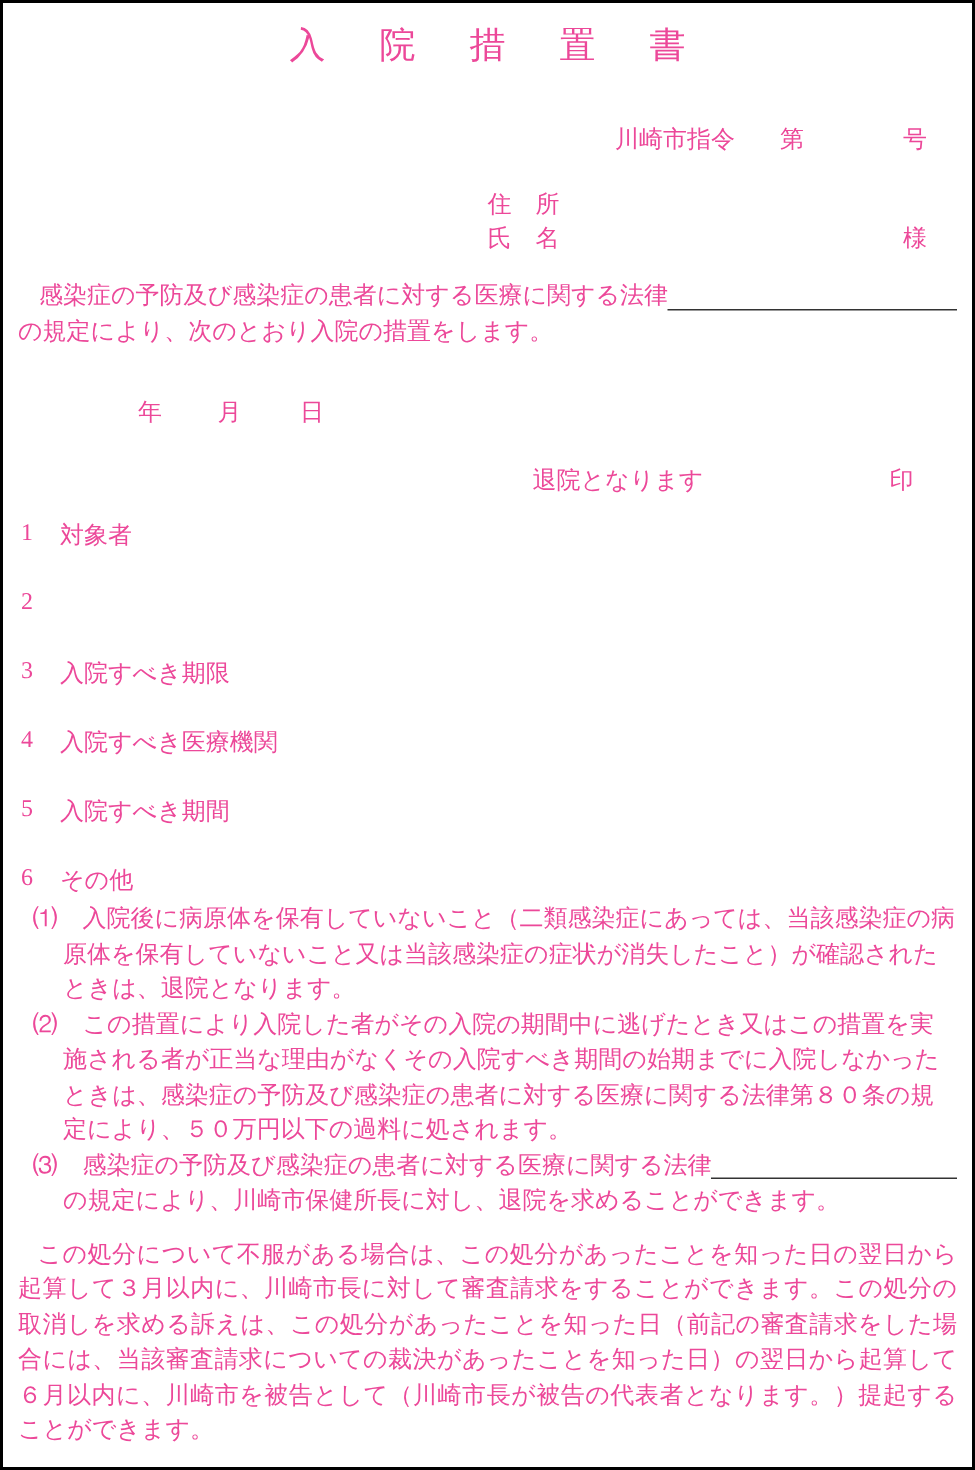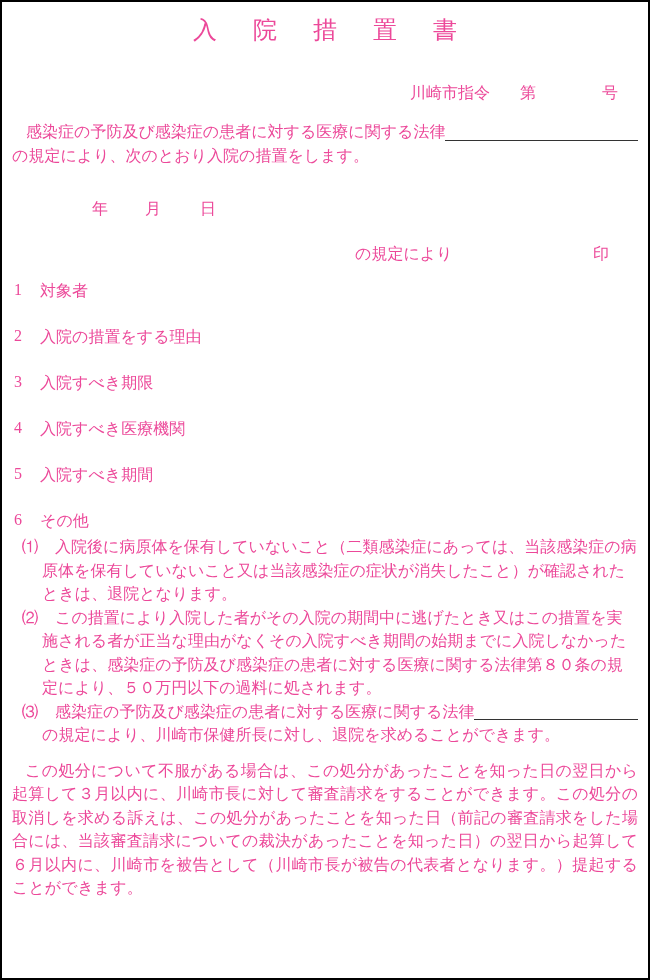--- a/index.html
+++ b/index.html
@@ -80,48 +80,56 @@
 <div class="page">
 
   <div class="title">入　院　措　置　書</div>
 
   <div class="abs-line directive-line">
     <span class="d-prefix">川崎市指令</span>
     <span class="d-dai">第</span>
     <span class="d-go">号</span>
   </div>
 
+  <div class="recipient-block">
+    <div class="abs-line">
+      <span class="addr-label">住　所</span>
+    </div>
+    <div class="abs-line">
+      <span class="name-label">氏　名</span>
+      <span class="honorific">様</span>
+    </div>
+  </div>
 
   <div class="intro">
     <div class="flex-line indent1">
       <span class="lead">感染症の予防及び感染症の患者に対する医療に関する法律</span>
       <span class="blank-fill"></span>
     </div>
     <div>の規定により、次のとおり入院の措置をします。</div>
   </div>
 
   <div class="abs-line date-line">
     <span class="dt-year">年</span>
     <span class="dt-month">月</span>
     <span class="dt-day">日</span>
   </div>
 
   <div class="abs-line issuer-line">
-    <span class="issuer-title">の規定により</span>
+    <span class="issuer-title">退院となります</span>
     <span class="seal">印</span>
   </div>
 
   <div class="items">
     <div class="item">
       <span class="item-num">1</span>
       <span>対象者</span>
     </div>
     <div class="item">
       <span class="item-num">2</span>
-      <span>入院の措置をする理由</span>
     </div>
     <div class="item">
       <span class="item-num">3</span>
       <span>入院すべき期限</span>
     </div>
     <div class="item">
       <span class="item-num">4</span>
       <span>入院すべき医療機関</span>
     </div>
     <div class="item">

